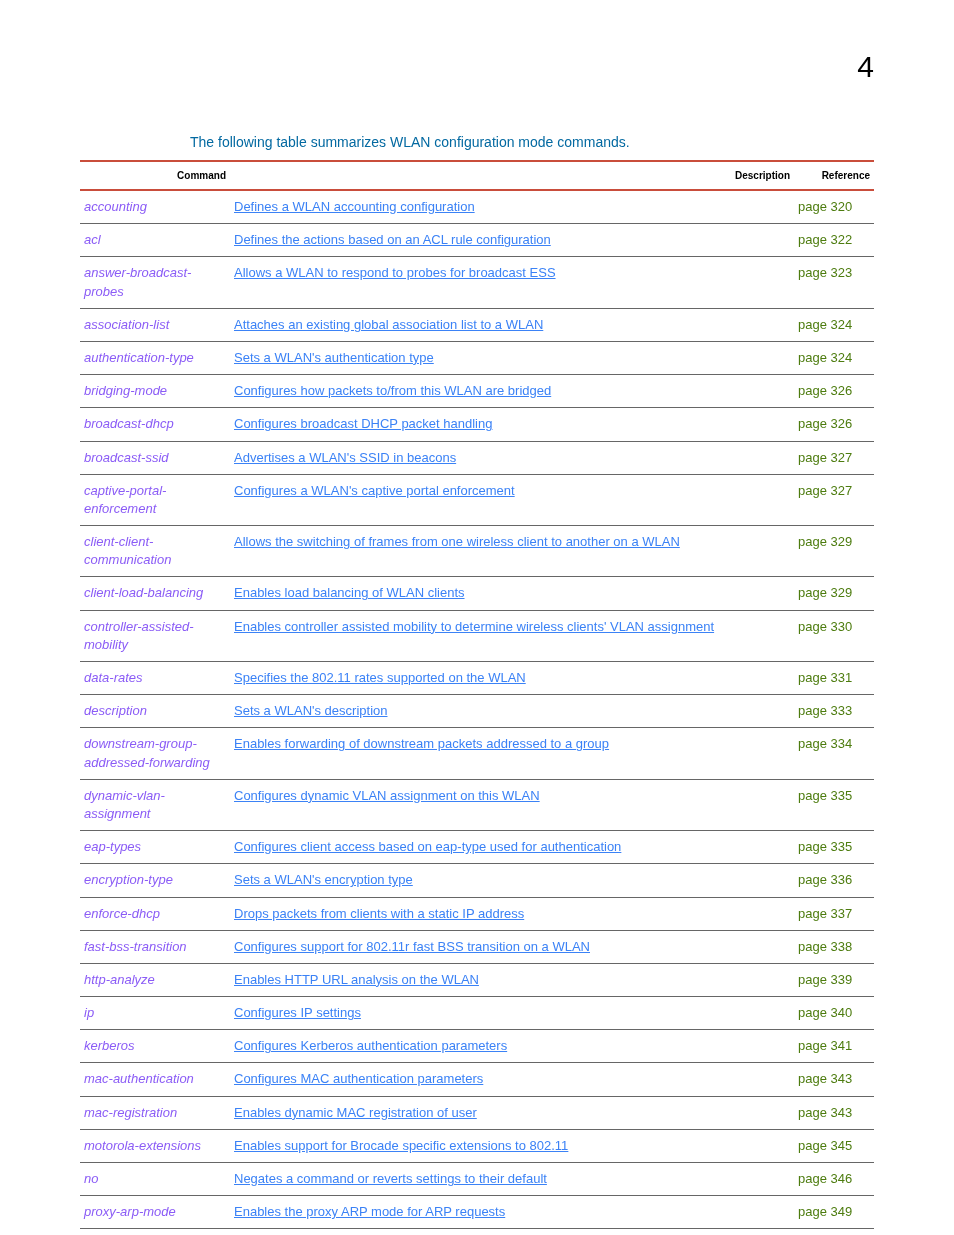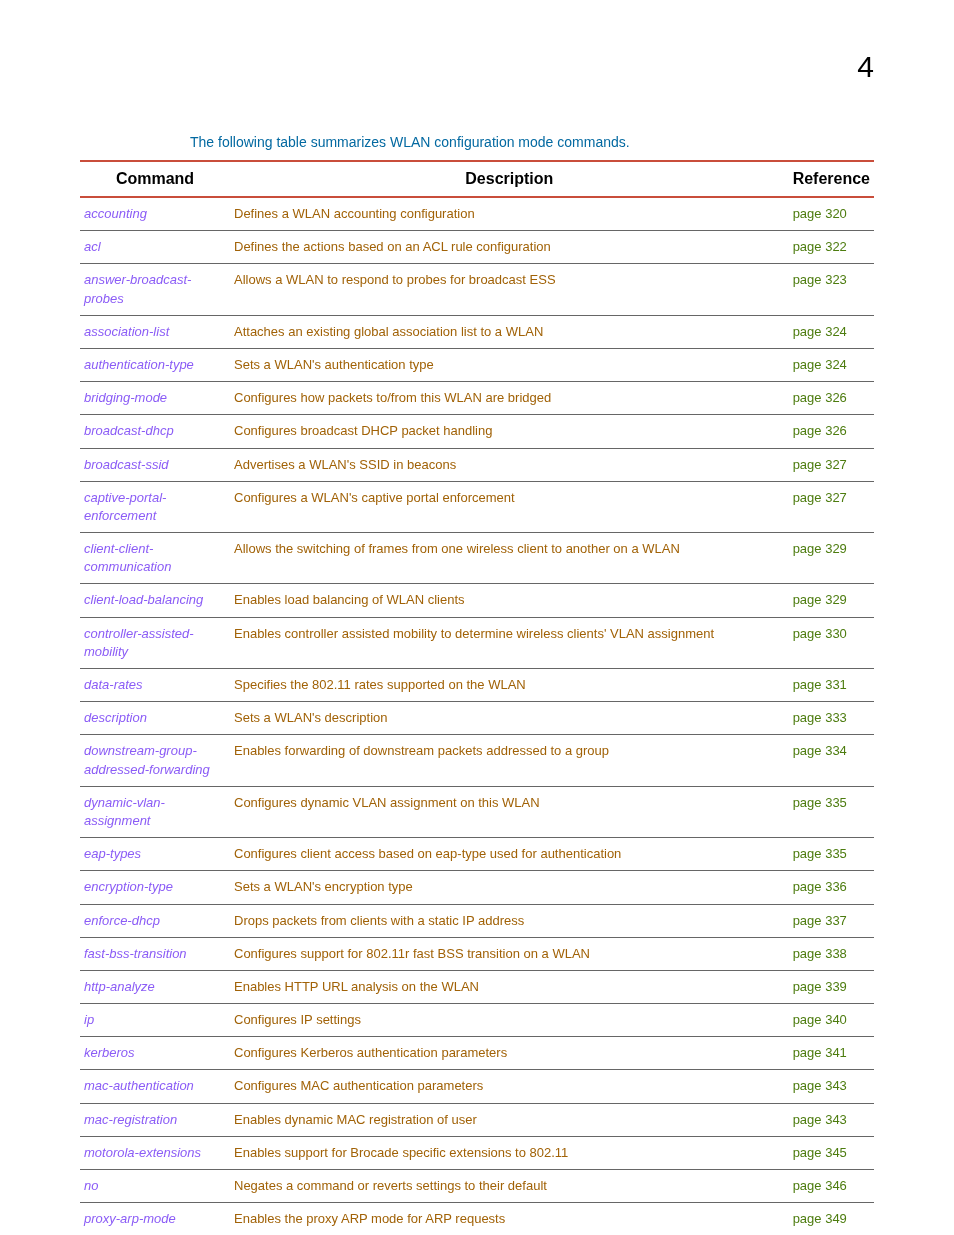--- a/index.html
+++ b/index.html
@@ -28,44 +28,45 @@
     table {
       width: 100%;
       border-collapse: collapse;
       font-size: 13px;
     }
     thead tr {
       border-top: 2px solid #c94d3b;
       border-bottom: 2px solid #c94d3b;
     }
     thead th {
-      text-align: center;
+      text-align: right;
       font-weight: bold;
       padding: 8px 4px;
       font-family: Arial, sans-serif;
       color: #000;
-      font-size: 16px;
+      font-size: 10px;
     }
     tbody tr {
       border-bottom: 1px solid #666;
     }
     tbody td {
       padding: 7px 4px;
       vertical-align: top;
       line-height: 1.4;
     }
     td.cmd {
       color: #8b5cf6;
       font-style: italic;
       width: 150px;
       max-width: 150px;
       word-wrap: break-word;
     }
     td.desc {
-      color: #a16207;
+      color: #3b82f6;
+      text-decoration: underline;
     }
     td.ref {
       color: #4d7c0f;
       width: 80px;
       white-space: nowrap;
     }
     th.th-ref { width: 80px; }
     th.th-cmd { width: 150px; }
   </style>
 </head>

